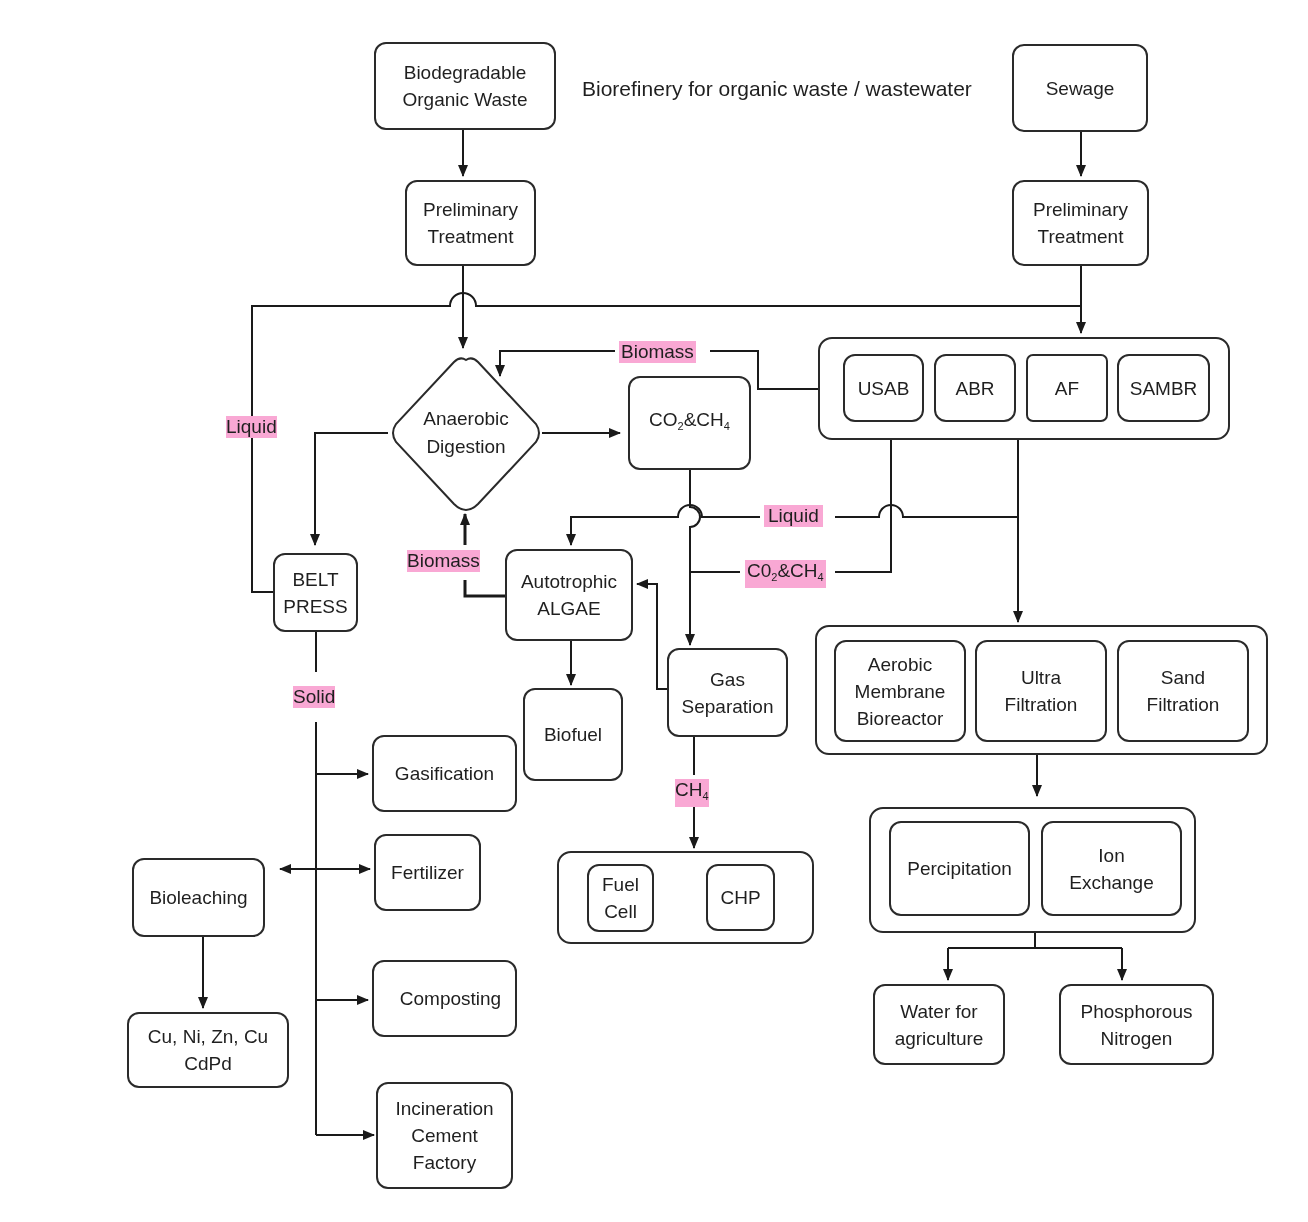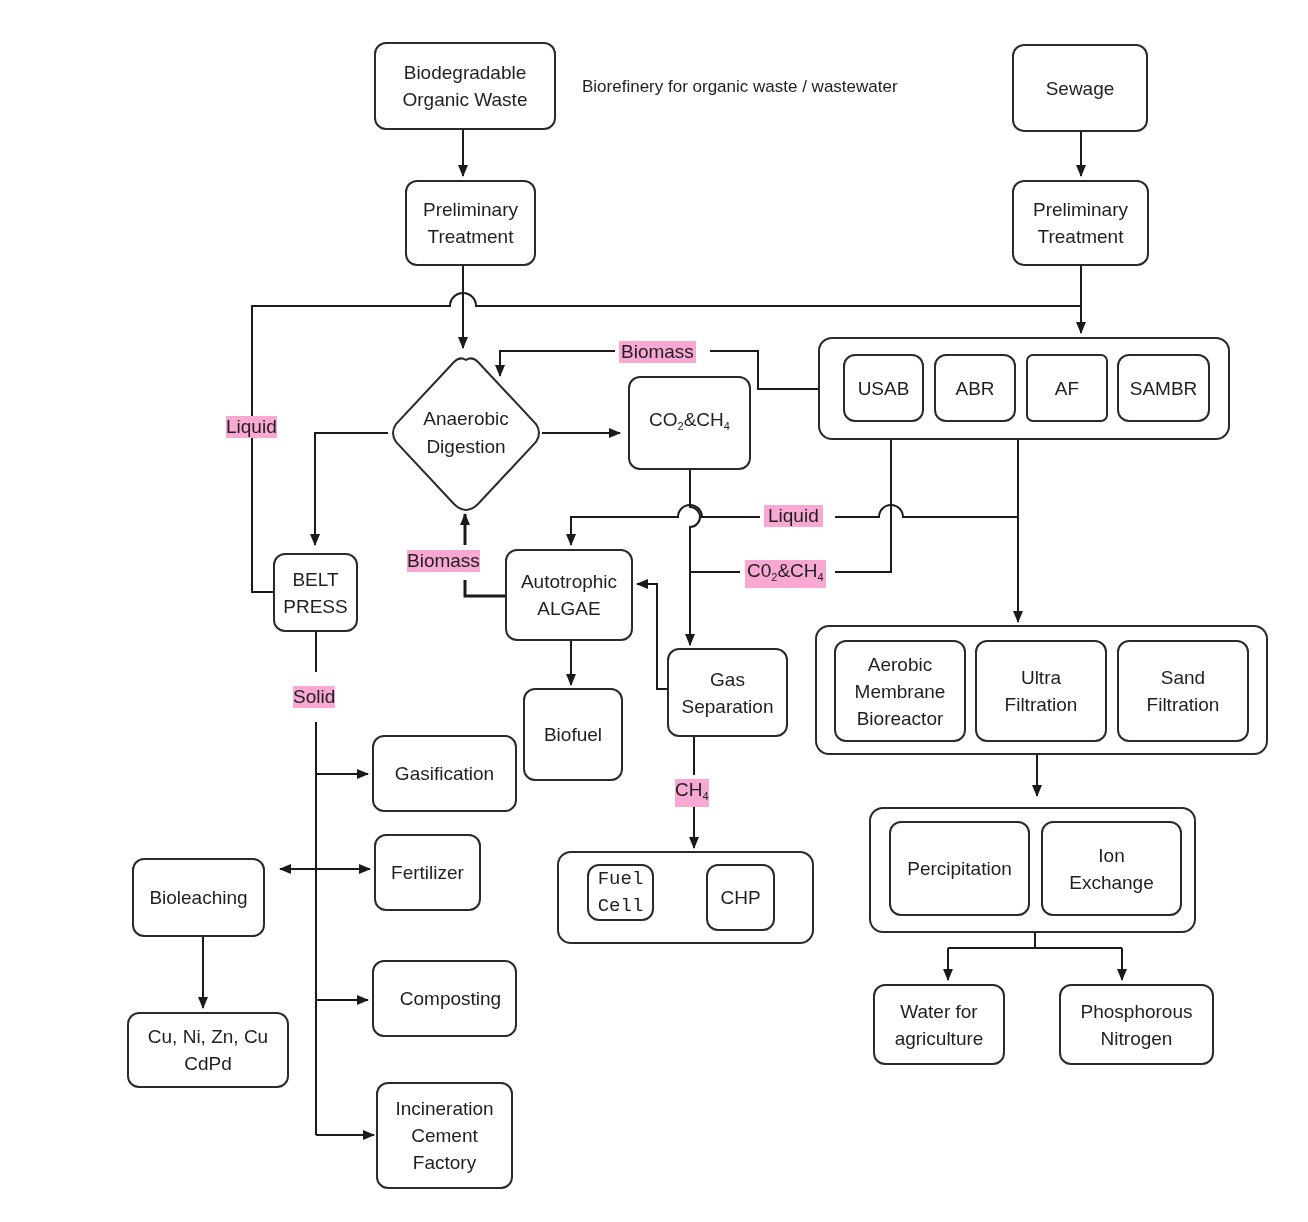--- a/index.html
+++ b/index.html
@@ -5,21 +5,21 @@
   html, body { margin: 0; padding: 0; background: #ffffff; }
   body { width: 1308px; height: 1222px; position: relative; overflow: hidden;
          font-family: "Liberation Sans", sans-serif; color: #1f1f1f; }
   svg { position: absolute; left: 0; top: 0; }
   .node { position: absolute; box-sizing: border-box; border: 2px solid #2a2a2a;
           border-radius: 12px; background: #fff; display: flex; align-items: center;
           justify-content: center; text-align: center; font-size: 19px; line-height: 27px; }
   .group { position: absolute; box-sizing: border-box; border: 2px solid #2a2a2a;
            border-radius: 14px; background: #fff; }
   .lbl { position: absolute; font-size: 19px; background: #f9a8d4; white-space: nowrap; line-height: 22px; }
-  .title { position: absolute; font-size: 17px; white-space: nowrap; }
+  .title { position: absolute; font-size: 21px; white-space: nowrap; }
   sub { font-size: 11px; vertical-align: -4px; }
   .diamond-text { position: absolute; left: 390px; top: 405px; width: 152px; text-align: center;
                   font-size: 19px; line-height: 28px; }
 </style>
 </head>
 <body>
 
 <svg width="1308" height="1222">
   <defs>
     <marker id="ah" markerWidth="12" markerHeight="12" refX="11" refY="6" orient="auto" markerUnits="userSpaceOnUse">
@@ -155,21 +155,21 @@
 <div class="node" style="left:372px;top:960px;width:145px;height:77px;padding-left:12px;">
     <span>Composting</span>
   </div>
 <div class="node" style="left:376px;top:1082px;width:137px;height:107px;">
     <span style="white-space:pre-line">Incineration
 Cement
 Factory</span>
   </div>
 
 <div class="group" style="left:557px;top:851px;width:257px;height:93px;"></div>
-<div class="node" style="left:587px;top:864px;width:67px;height:57px;font-family:Liberation Mono, monospace;">
+<div class="node" style="left:587px;top:864px;width:67px;height:68px;">
     <span style="white-space:pre-line">Fuel
 Cell</span>
   </div>
 <div class="node" style="left:706px;top:864px;width:69px;height:67px;">
     <span>CHP</span>
   </div>
 
 <div class="group" style="left:815px;top:625px;width:453px;height:130px;"></div>
 <div class="node" style="left:834px;top:640px;width:132px;height:102px;">
     <span style="white-space:pre-line">Aerobic

